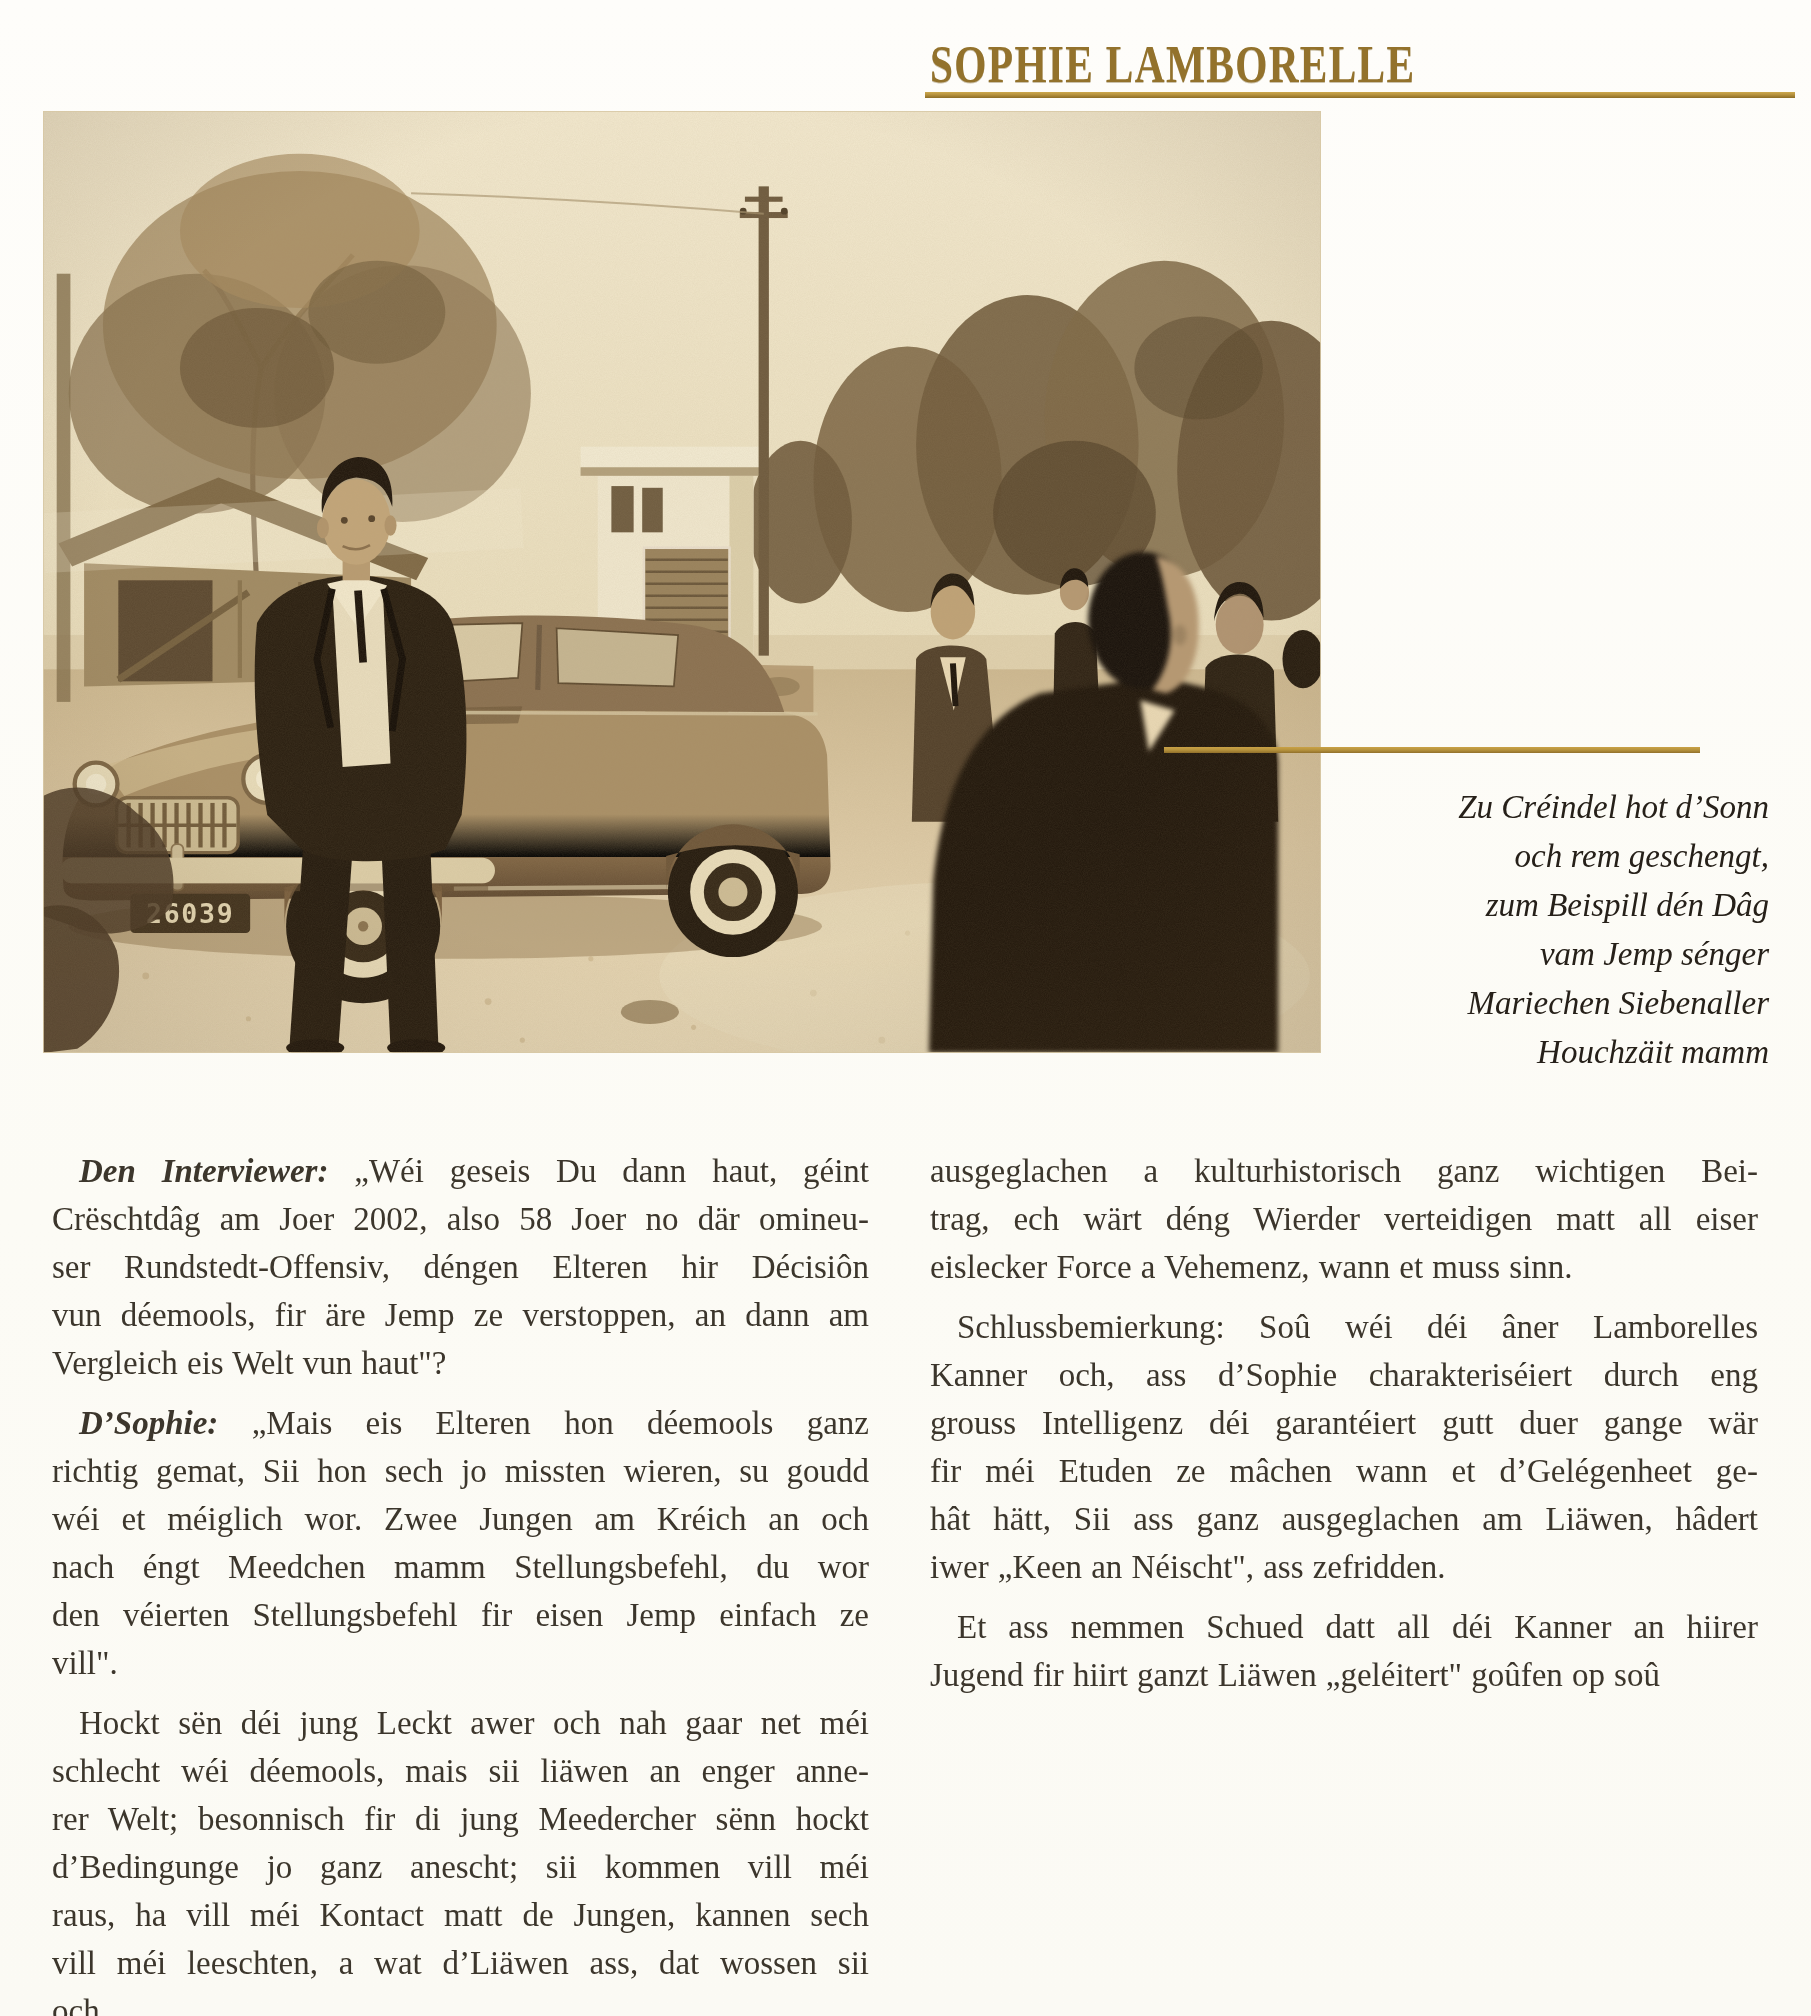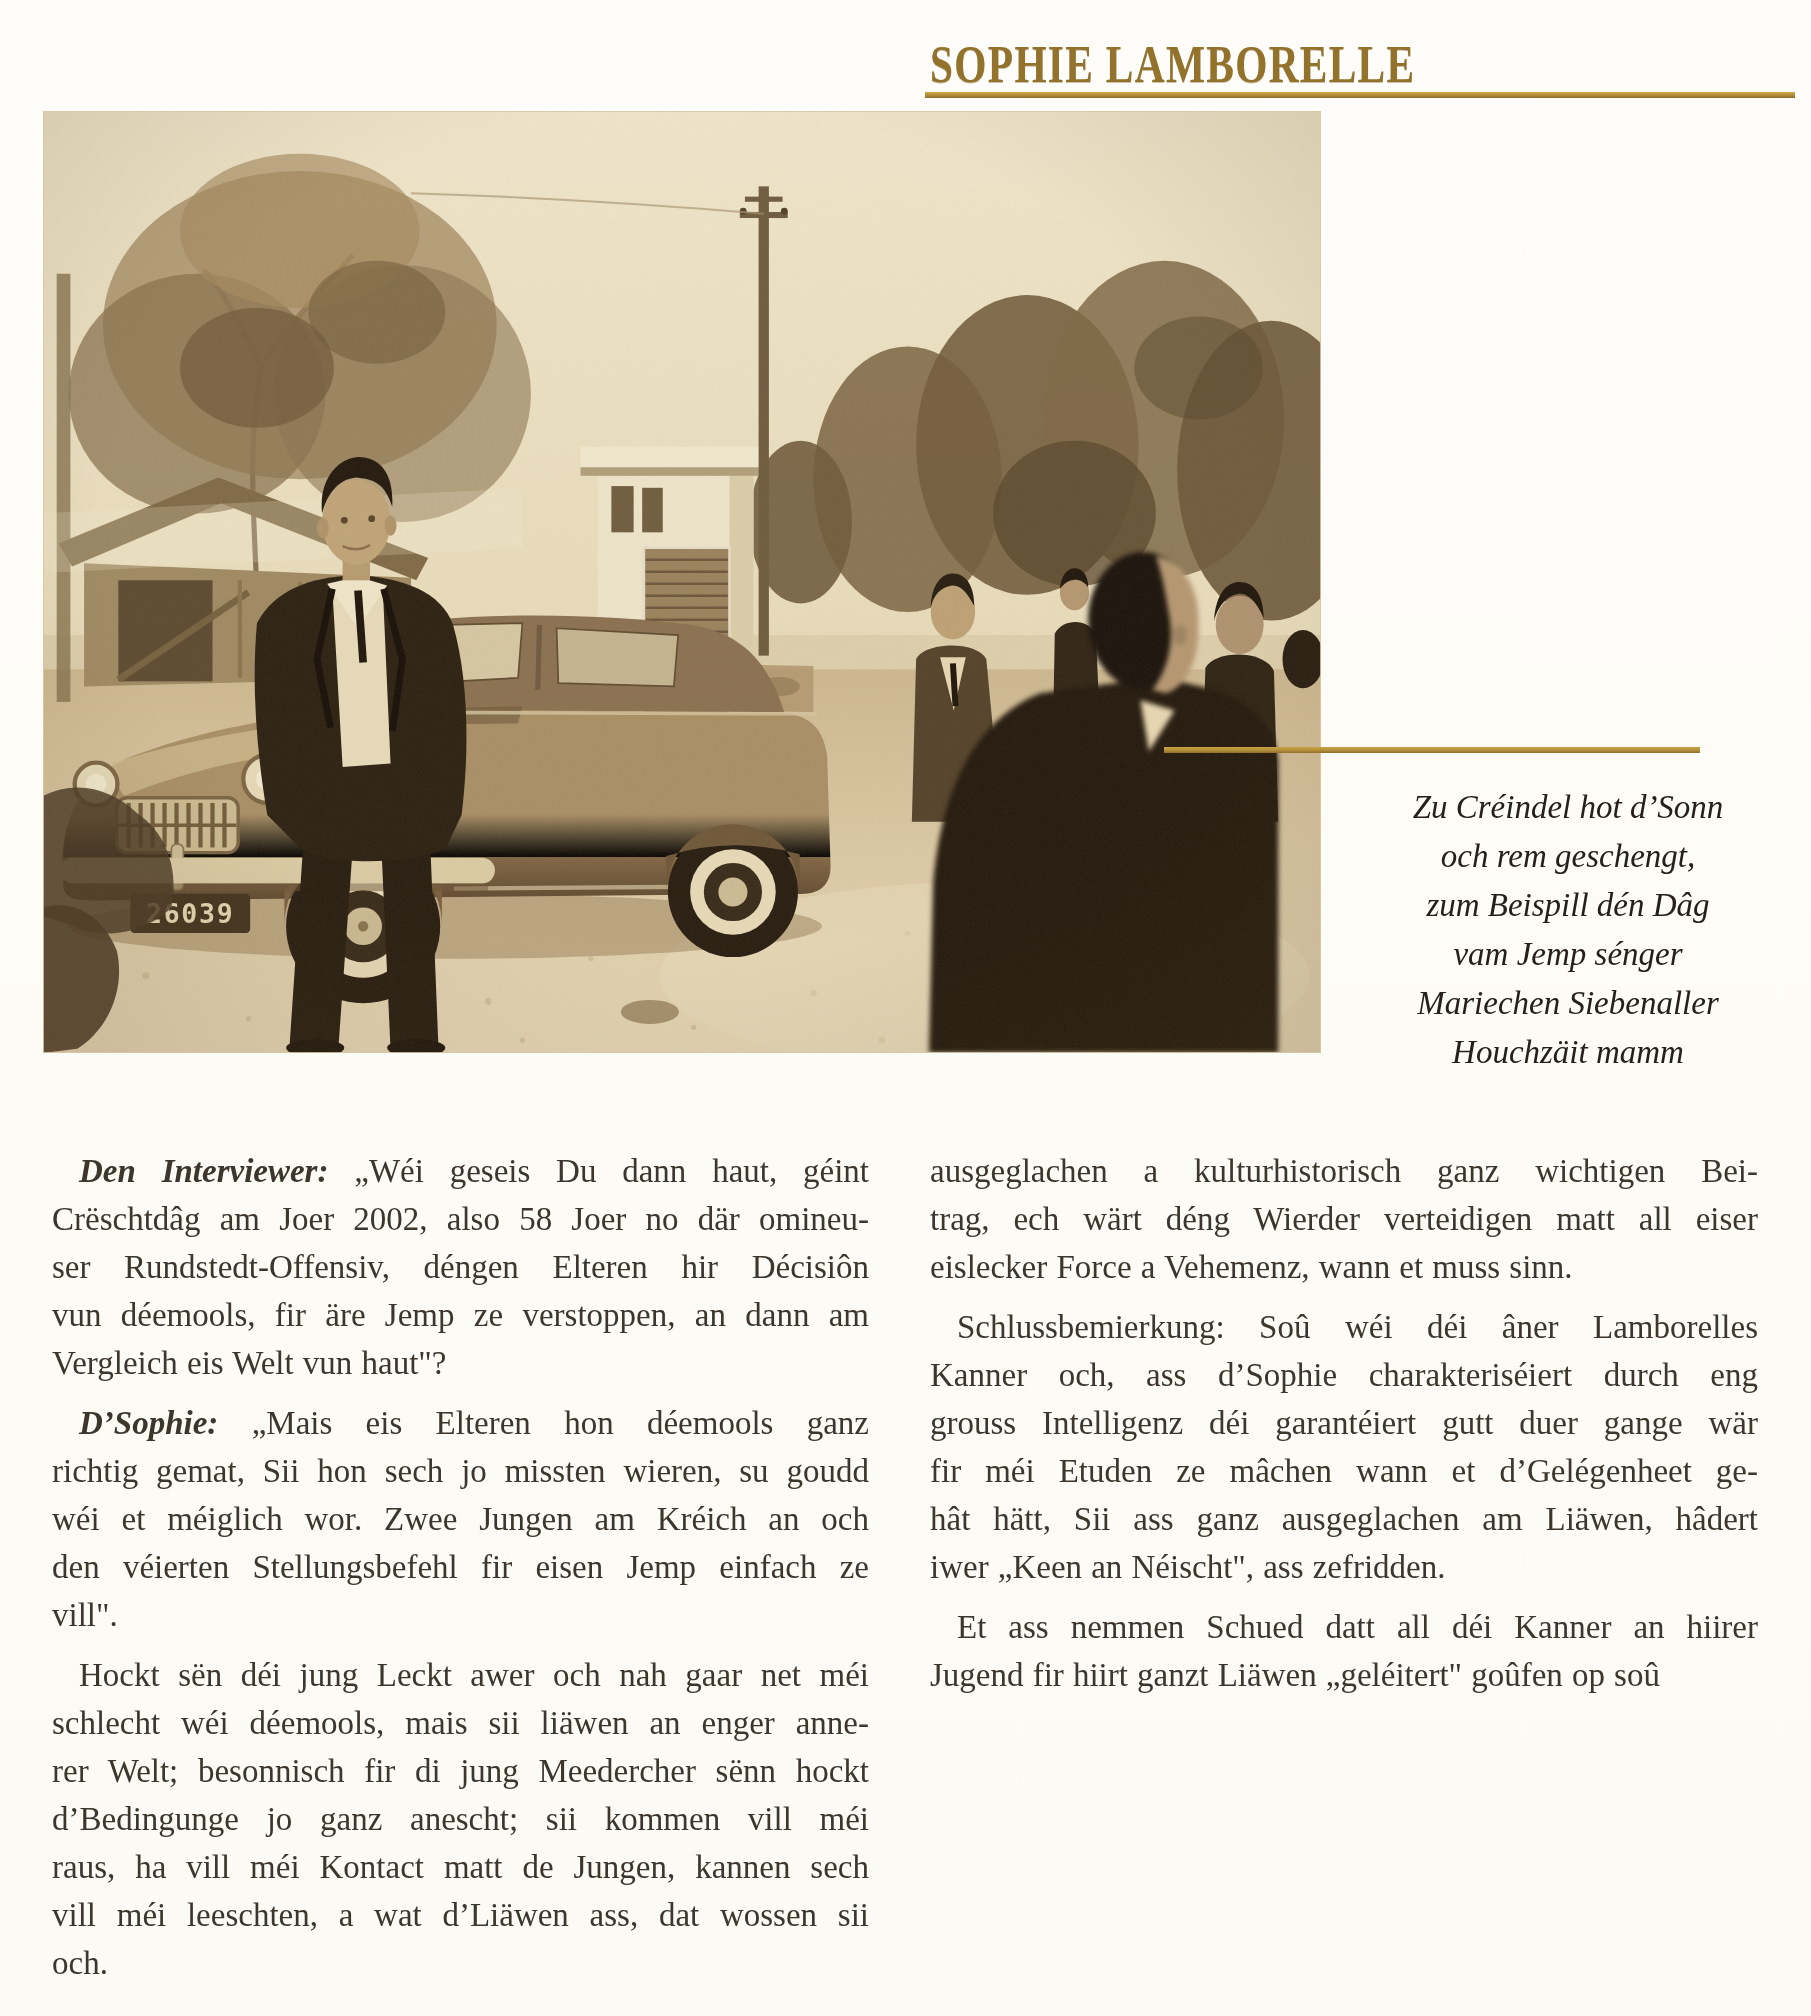--- a/index.html
+++ b/index.html
@@ -31,21 +31,21 @@
     position:absolute; left:1164px; top:747px; width:536px; height:6px;
     background:linear-gradient(180deg,#c9a246 0%,#b6923d 50%,#91702a 100%);
     z-index:3;
   }
 
   
   .caption {
     position:absolute; left:1367px; top:783px; width:402px; margin:0;
     font-style:italic; font-size:33px; line-height:49px; color:#262019;
   }
-  .caption div { text-align:center; }
+  .caption div { text-align:right; }
 
   
   .col {
     position:absolute; top:1147px; font-size:33px; line-height:48px;
     color:#3c362c; word-spacing:0.9px;
   }
   .col-left  { left:40px;  width:829px; }
   .col-right { left:918px; width:840px; }
   .para { margin:0 0 12px 0; }
   .line.first { text-indent:27px; }
@@ -310,20 +310,21 @@
           <div>ser Rundstedt-Offensiv, déngen Elteren hir Décisiôn</div>
           <div>vun déemools, fir äre Jemp ze verstoppen, an dann am</div>
           <div>Vergleich eis Welt vun haut"?</div>
         </div>
     </div>
     <div class="para">
       <div class="line first"><span class="lead">D’Sophie:</span><span> „Mais eis Elteren hon déemools ganz</span></div>
       <div class="plines">
           <div>richtig gemat, Sii hon sech jo missten wieren, su goudd</div>
           <div>wéi et méiglich wor. Zwee Jungen am Kréich an och</div>
+          <div>nach éngt Meedchen mamm Stellungsbefehl, du wor</div>
           <div>den véierten Stellungsbefehl fir eisen Jemp einfach ze</div>
           <div>vill".</div>
         </div>
     </div>
     <div class="para">
       <div class="line first"><span class="lead"></span><span>Hockt sën déi jung Leckt awer och nah gaar net méi</span></div>
       <div class="plines">
           <div>schlecht wéi déemools, mais sii liäwen an enger anne-</div>
           <div>rer Welt; besonnisch fir di jung Meedercher sënn hockt</div>
           <div>d’Bedingunge jo ganz anescht; sii kommen vill méi</div>

